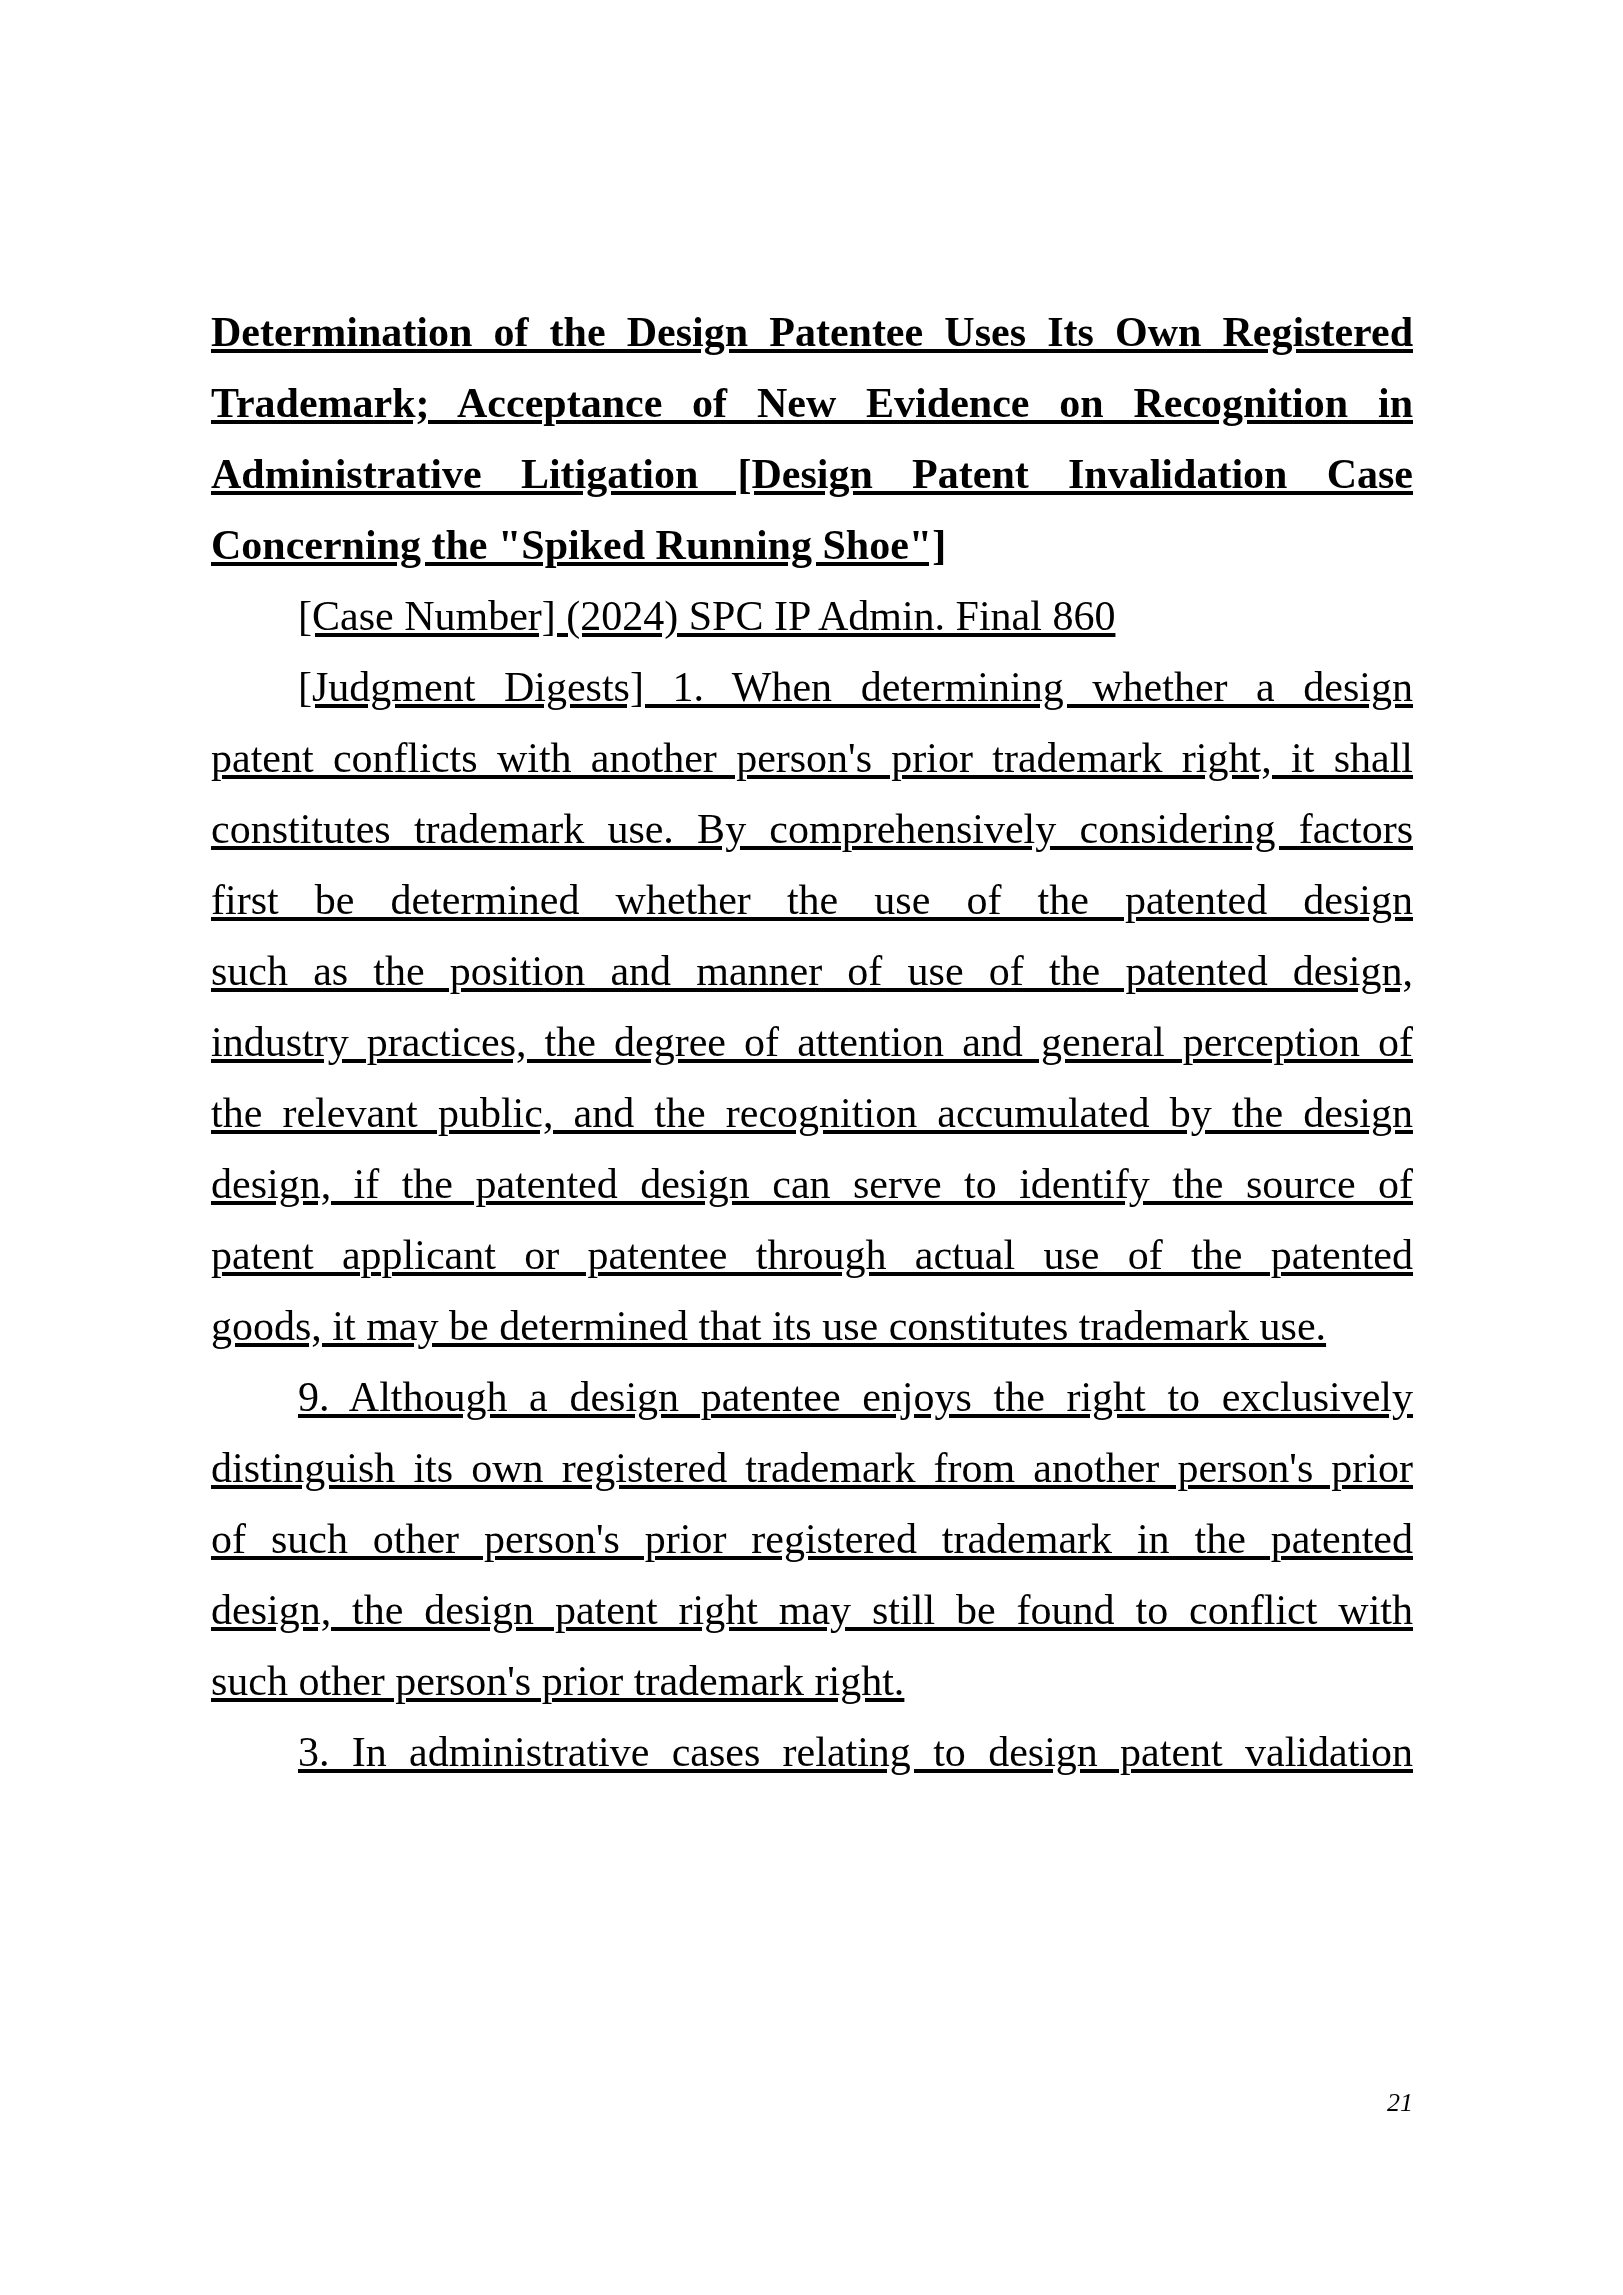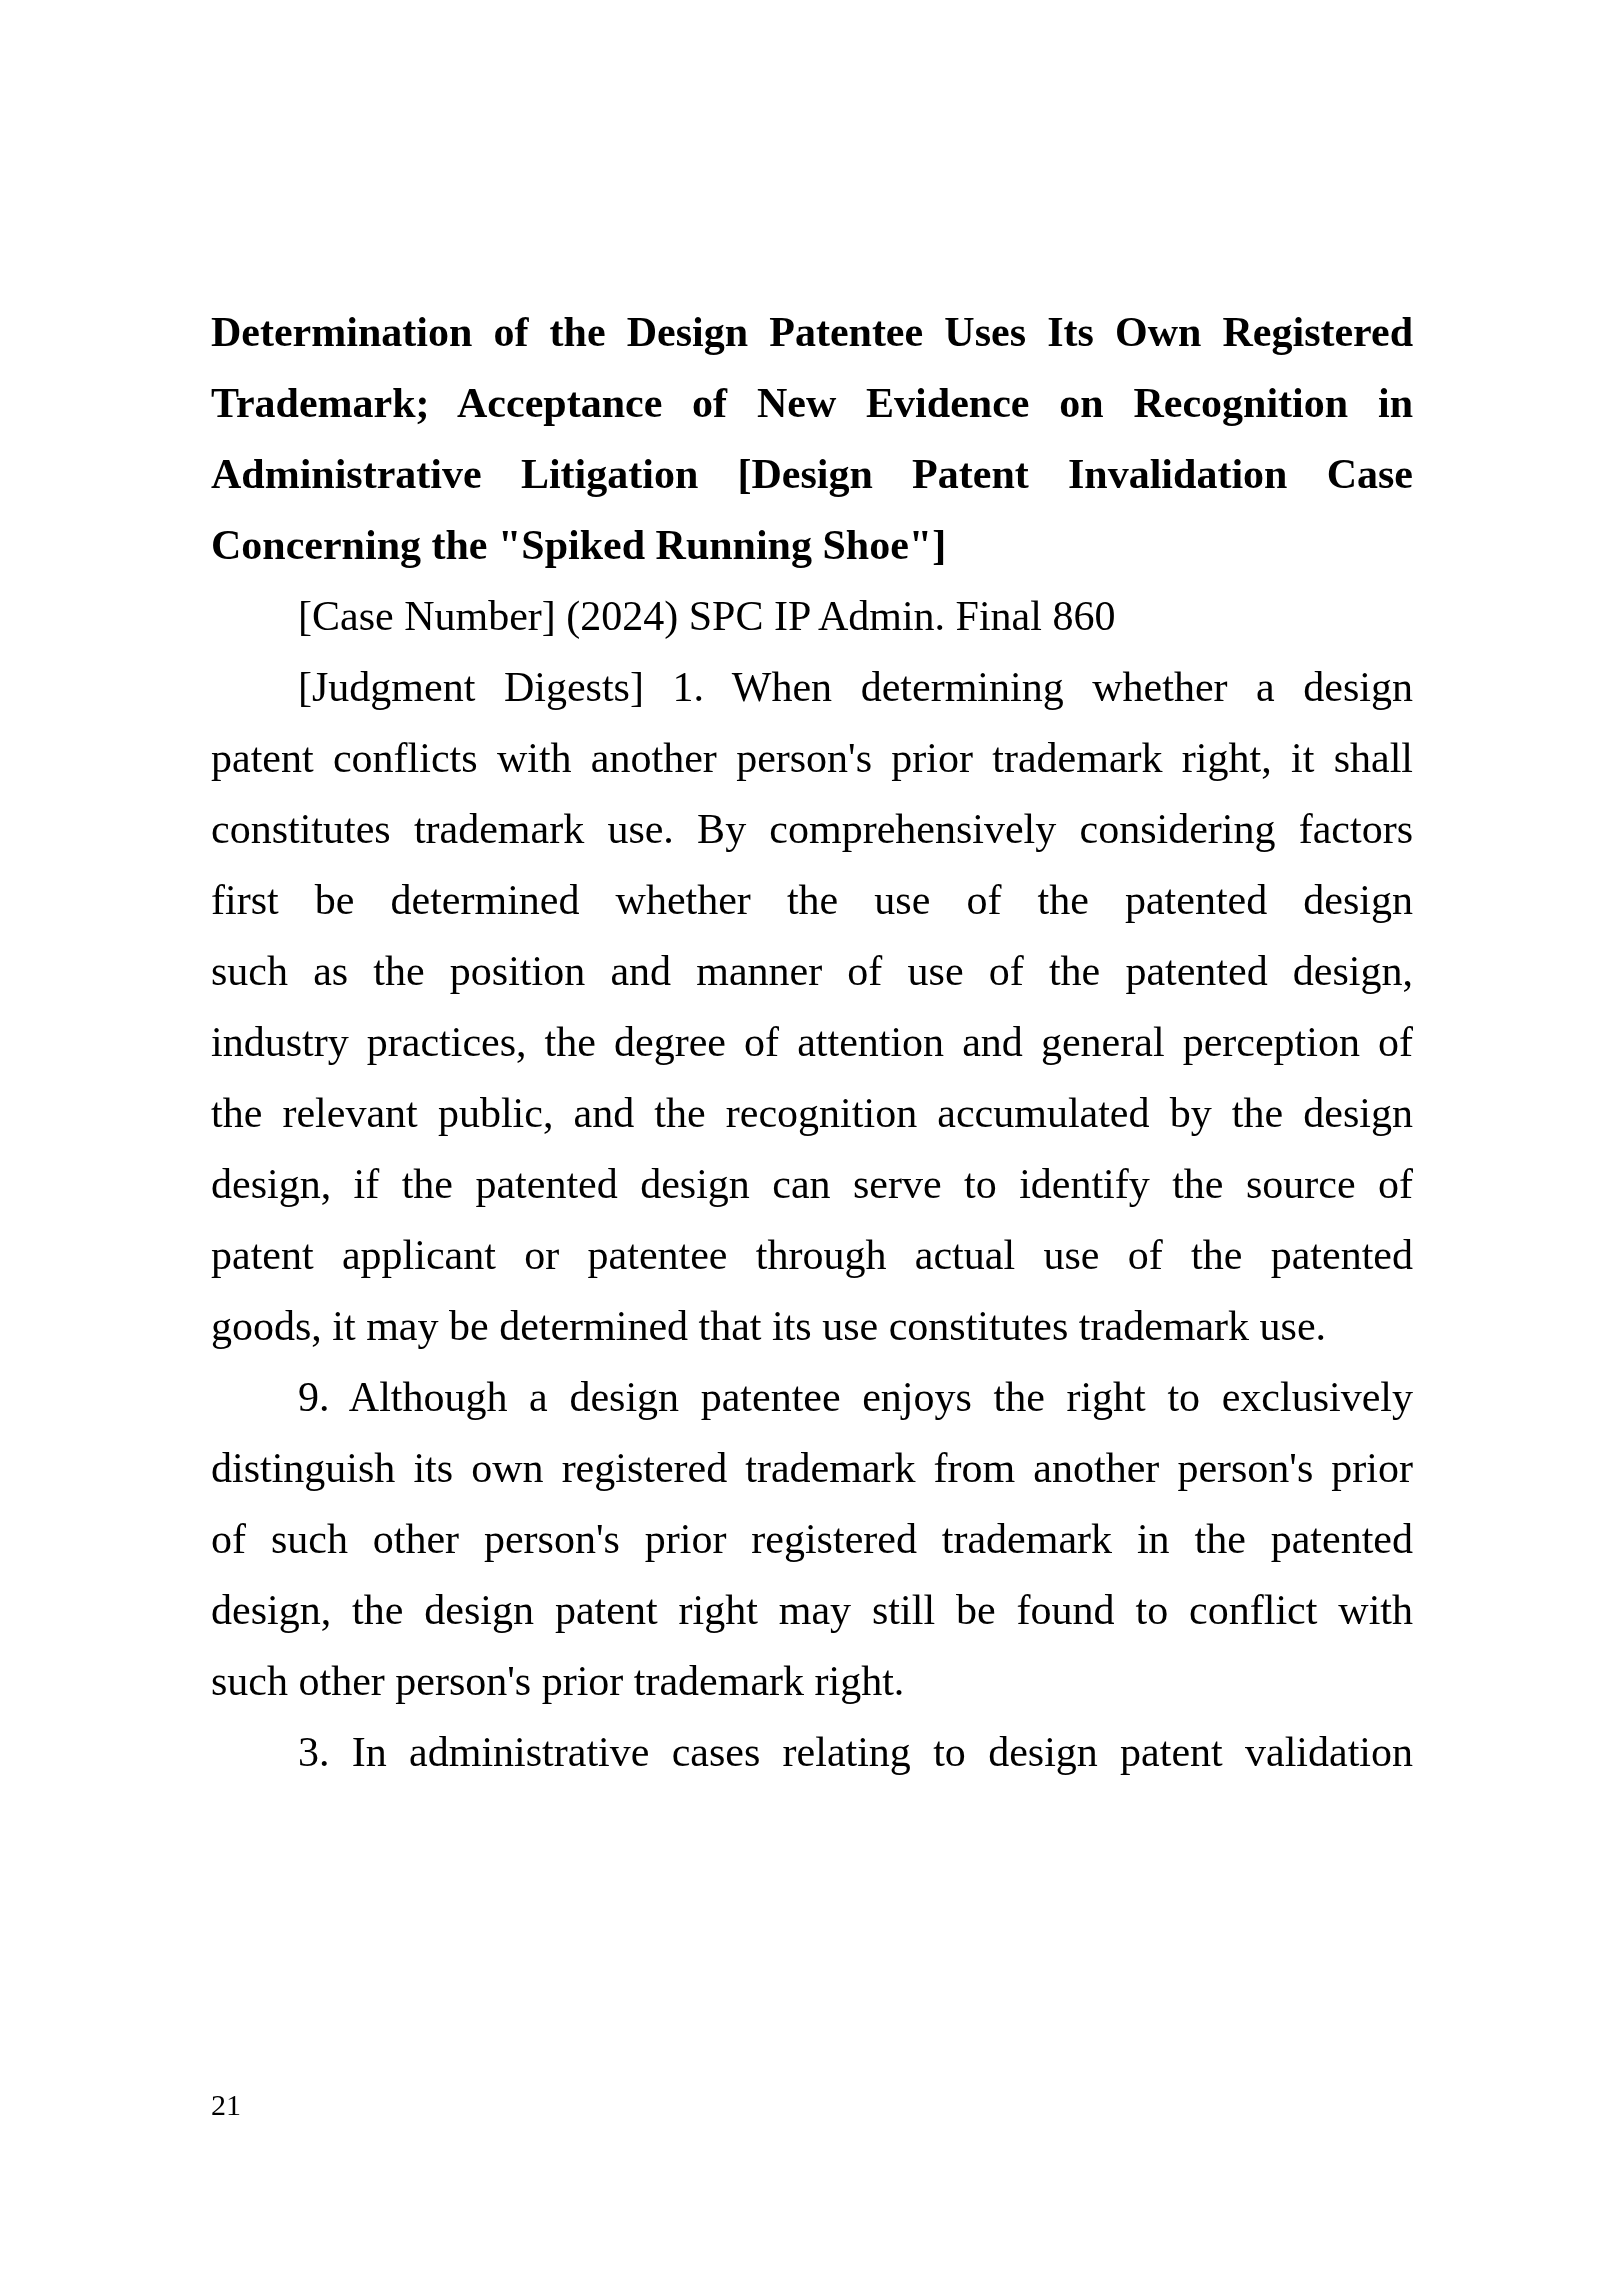--- a/index.html
+++ b/index.html
@@ -20,39 +20,41 @@
     width: 1202px;
     font-size: 42px;
     line-height: 71px;
     color: #000000;
   }
   .line {
     text-align: justify;
     text-align-last: justify;
     white-space: nowrap;
     overflow: visible;
+    text-decoration: underline;
   }
   .line.last {
     text-align-last: left;
   }
   .line.indent {
     text-indent: 87px;
   }
   .title-line {
     font-weight: bold;
   }
   .page-number {
     position: absolute;
     top: 2088px;
     left: 211px;
     width: 1202px;
-    text-align: left;
-    font-size: 30px;
+    text-align: right;
+    font-size: 26px;
     line-height: normal;
     color: #000000;
+    font-style: italic;
   }
 </style>
 </head>
 <body>
 
 <div class="page">
   <div class="content">
 
     <div>
       <div class="line title-line">Determination of the Design Patentee Uses Its Own Registered</div>

